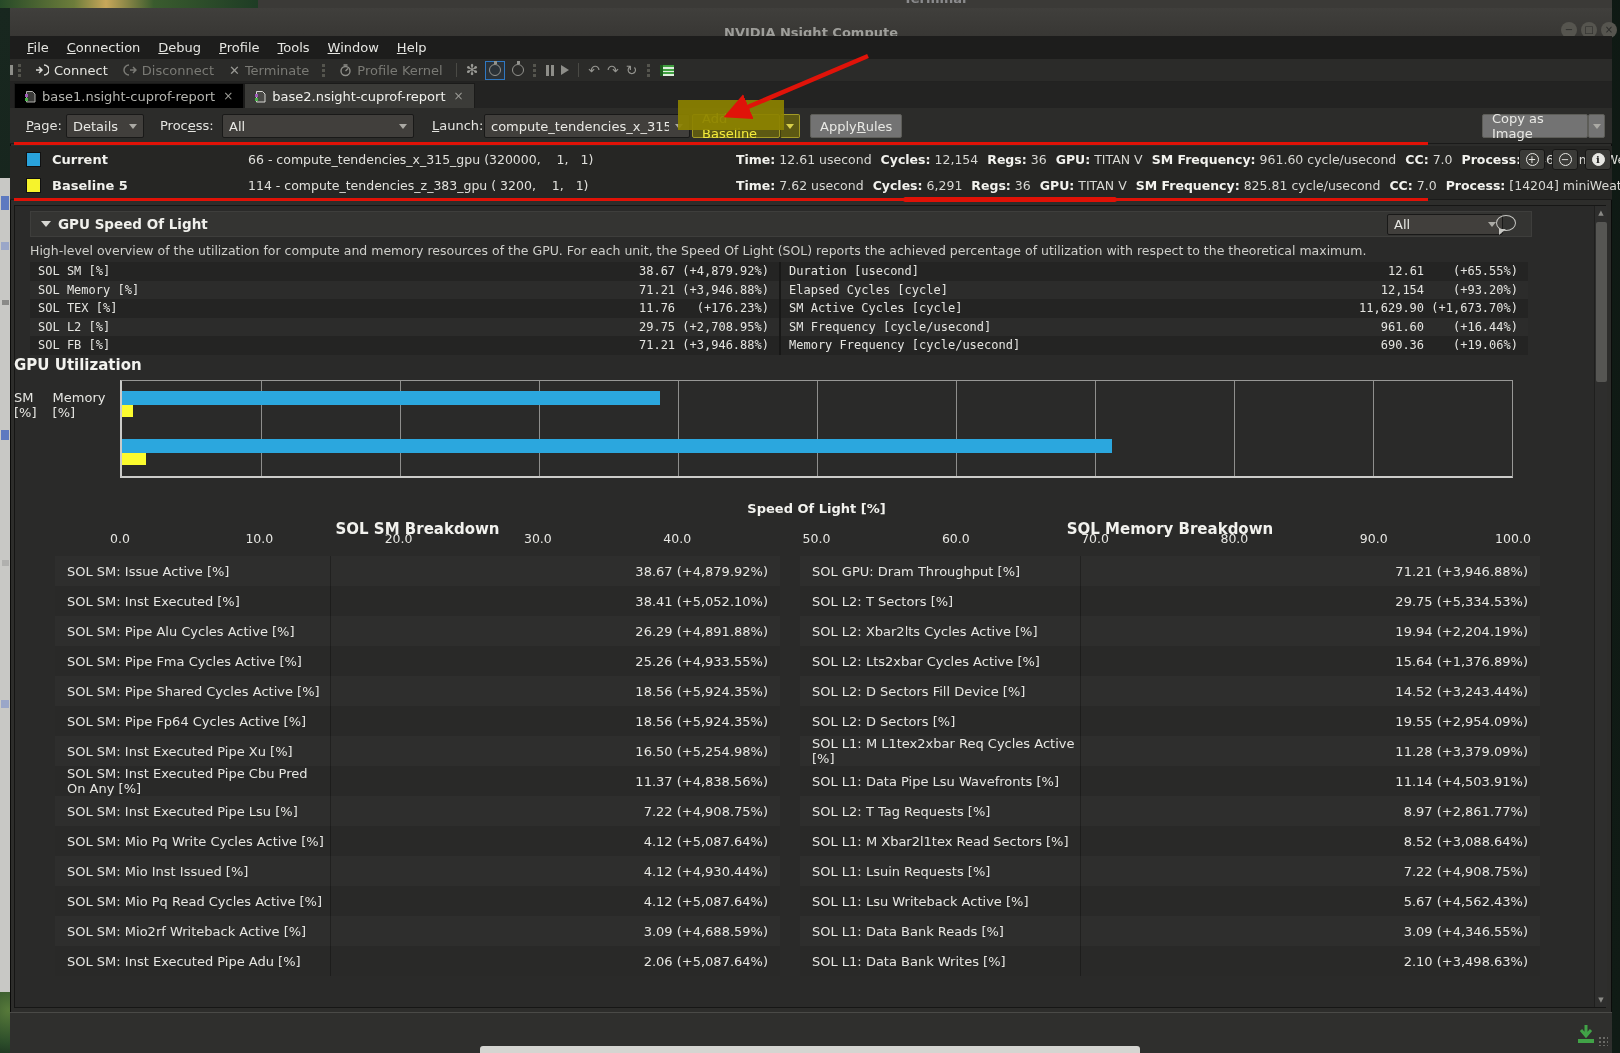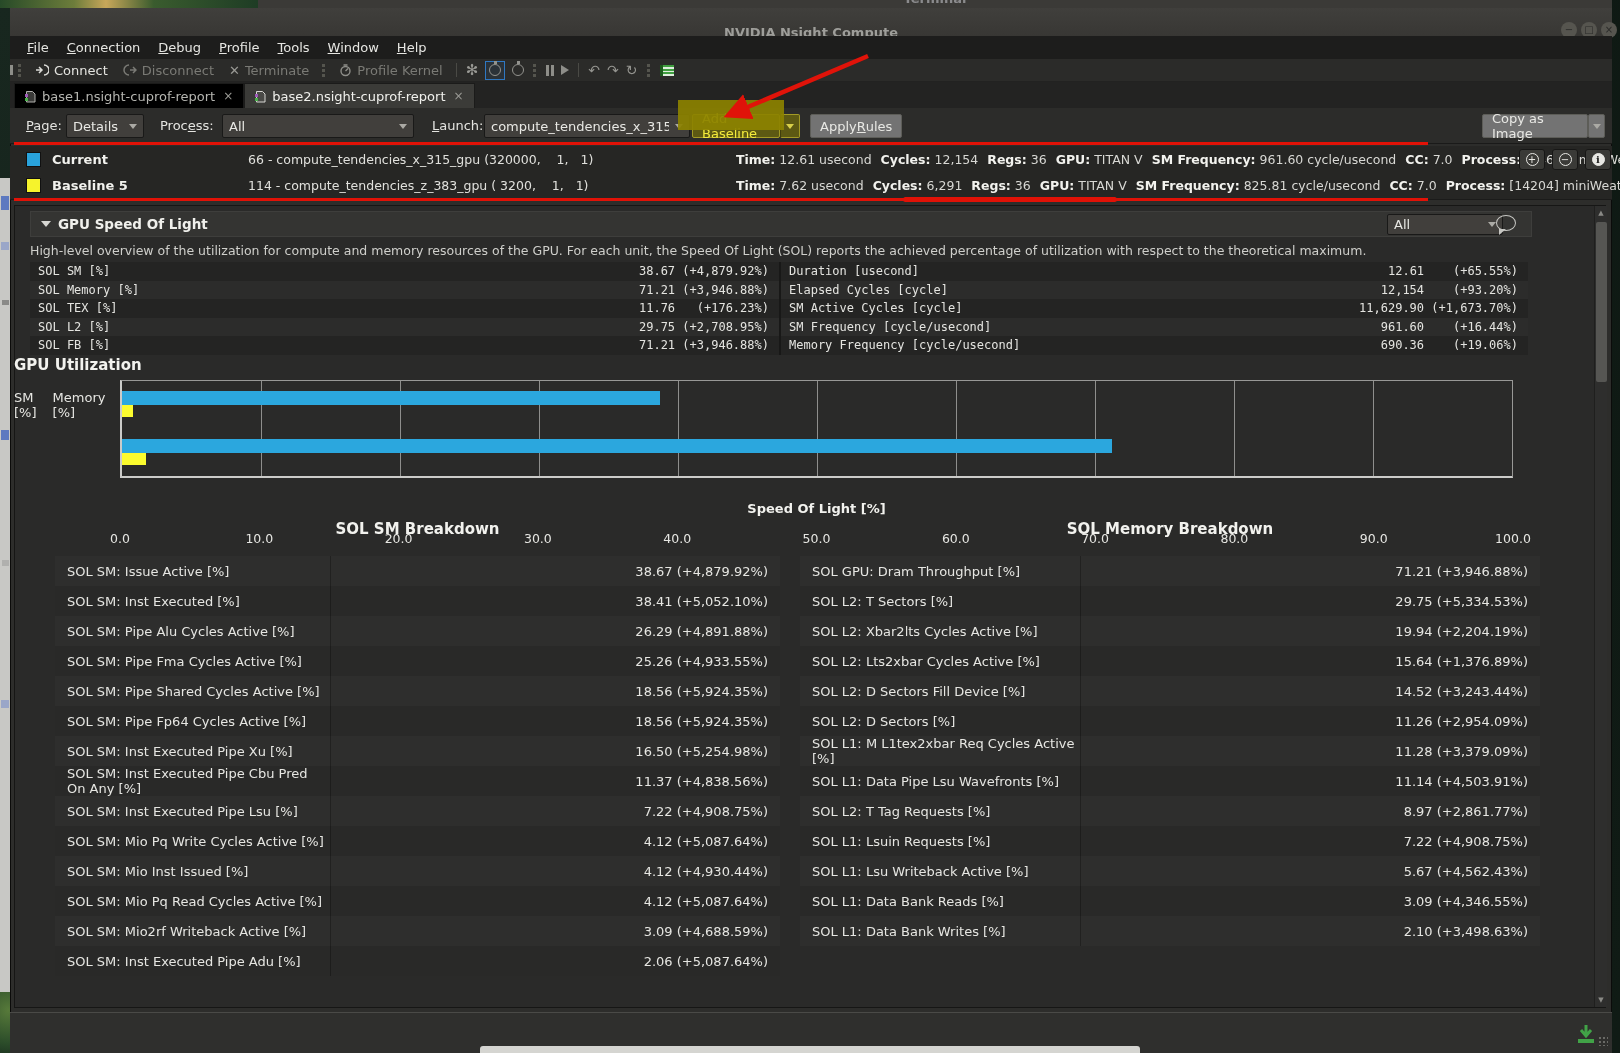--- a/index.html
+++ b/index.html
@@ -548,38 +548,42 @@
     <span class="bd-value">15.64 (+1,376.89%)</span>
   </div>
 
   <div class="bd-row">
     <span class="bd-label">SOL L2: D Sectors Fill Device [%]</span>
     <span class="bd-value">14.52 (+3,243.44%)</span>
   </div>
 
   <div class="bd-row">
     <span class="bd-label">SOL L2: D Sectors [%]</span>
-    <span class="bd-value">11.26 (+2,954.09%)</span>
+    <span class="bd-value">19.55 (+2,954.09%)</span>
   </div>
 
   <div class="bd-row">
     <span class="bd-label">SOL L1: M L1tex2xbar Req Cycles Active [%]</span>
     <span class="bd-value">11.28 (+3,379.09%)</span>
   </div>
 
   <div class="bd-row">
     <span class="bd-label">SOL L1: Data Pipe Lsu Wavefronts [%]</span>
     <span class="bd-value">11.14 (+4,503.91%)</span>
   </div>
 
   <div class="bd-row">
     <span class="bd-label">SOL L2: T Tag Requests [%]</span>
     <span class="bd-value">8.97 (+2,861.77%)</span>
   </div>
 
+  <div class="bd-row">
+    <span class="bd-label">SOL L1: M Xbar2l1tex Read Sectors [%]</span>
+    <span class="bd-value">8.52 (+3,088.64%)</span>
+  </div>
 
   <div class="bd-row">
     <span class="bd-label">SOL L1: Lsuin Requests [%]</span>
     <span class="bd-value">7.22 (+4,908.75%)</span>
   </div>
 
   <div class="bd-row">
     <span class="bd-label">SOL L1: Lsu Writeback Active [%]</span>
     <span class="bd-value">5.67 (+4,562.43%)</span>
   </div>

